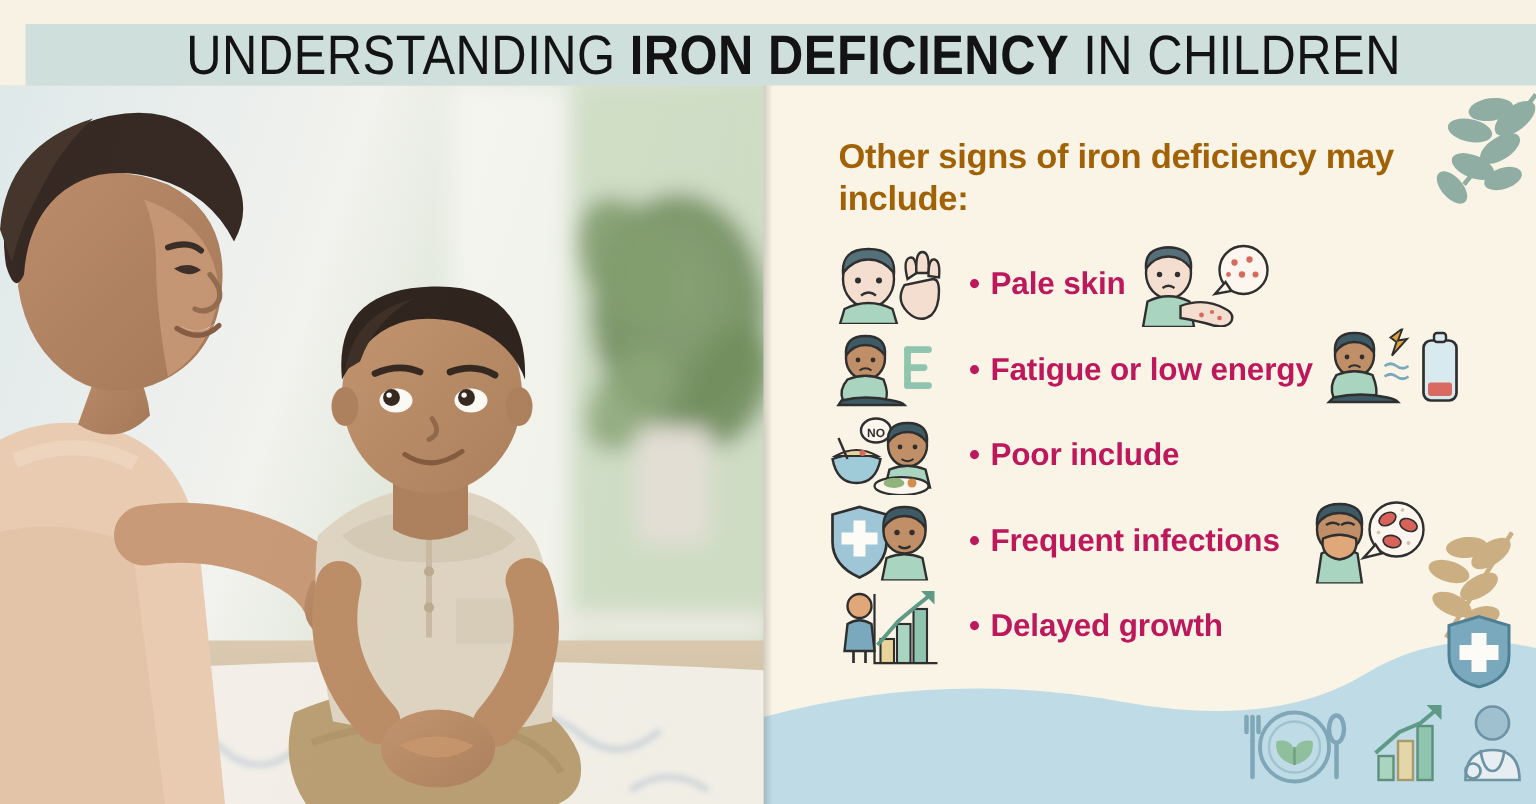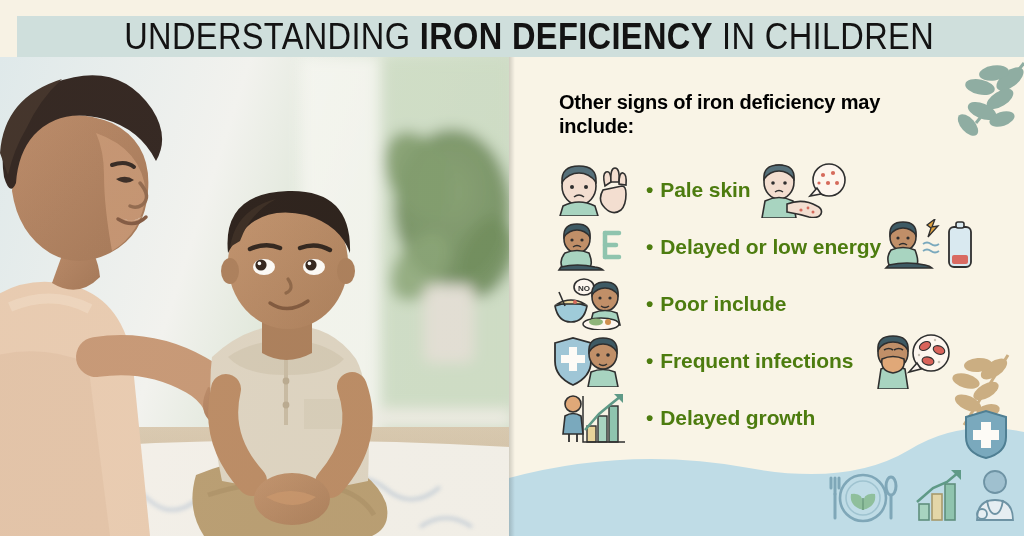--- a/index.html
+++ b/index.html
@@ -68,24 +68,24 @@
     width: 6px; height: 479px;
     background: linear-gradient(to right, rgba(0,0,0,0.16), rgba(0,0,0,0));
     pointer-events: none;
   }
 
   .panel-heading {
     position: absolute;
     left: 50px;
     top: 33px;
     width: 400px;
-    font-size: 20px;
+    font-size: 23px;
     font-weight: 700;
     line-height: 1.22;
-    color: #000000;
+    color: #a16207;
     letter-spacing: -0.2px;
   }
 
   
   .bullet-list {
     position: absolute;
     left: 0;
     top: 104px;
     width: 515px;
   }
@@ -93,21 +93,21 @@
     position: relative;
     height: 57px;
   }
   .bullet-text {
     position: absolute;
     left: 137px;
     top: 50%;
     transform: translateY(-50%);
     font-size: 21px;
     font-weight: 700;
-    color: #4d7c0f;
+    color: #be185d;
     white-space: nowrap;
     letter-spacing: -0.1px;
   }
   .bullet-dot {
     display: inline-block;
     margin-right: 7px;
   }
   .icon-left {
     position: absolute;
     left: 42px;
@@ -353,21 +353,21 @@
             <path d="M14 32 q12 -5 24 0 q4 10 1 14 l-28 0 q-3 -7 3 -14 z" fill="#a8d4c0" stroke="#2f2f2f" stroke-width="1.6"></path>
             <path d="M10 46 q16 -4 34 0 q6 1 8 3 l-44 0 z" fill="#3e5a64" stroke="#2f2f2f" stroke-width="1.6"></path>
             <g fill="none" stroke="#8fc4ae" stroke-width="4.5" stroke-linecap="round">
               <path d="M54 12 h14"></path>
                 <path d="M54 24 h11"></path>
                 <path d="M54 36 h14"></path>
                 <path d="M54 12 v24"></path>
             </g>
           </g>
         </svg>
-        <div class="bullet-text"><span class="bullet-dot">•</span><span>Delayed or low energy</span></div>
+        <div class="bullet-text"><span class="bullet-dot">•</span><span>Fatigue or low energy</span></div>
         <svg class="icon-right" style="left:374px" viewBox="0 0 96 56">
           <g>
             <ellipse cx="20" cy="18" rx="13" ry="14" fill="#c08f68" stroke="#2f2f2f" stroke-width="1.6"></ellipse>
             <path d="M7 16 Q6 3 20 3 Q34 3 33 16 Q28 9 20 9 Q12 9 7 16 Z" fill="#3e5a64" stroke="#2f2f2f" stroke-width="1.6"></path>
             <circle cx="15" cy="19" r="1.6" fill="#2f2f2f"></circle>
               <circle cx="25" cy="19" r="1.6" fill="#2f2f2f"></circle>
             <path d="M16 26 q4 -3 8 0" stroke="#2f2f2f" stroke-width="1.4" fill="none"></path>
             <path d="M8 31 q12 -5 24 0 q4 10 2 15 l-28 0 q-3 -8 2 -15 z" fill="#a8d4c0" stroke="#2f2f2f" stroke-width="1.6"></path>
             <path d="M6 46 q18 -4 36 0 q5 1 7 3 l-46 0 z" fill="#3e5a64" stroke="#2f2f2f" stroke-width="1.6"></path>
             <path d="M44 6 l8 -6 l-3 8 l6 -1 l-10 11 l3 -9 z" fill="#e0a23e" stroke="#2f2f2f" stroke-width="1.3"></path>

